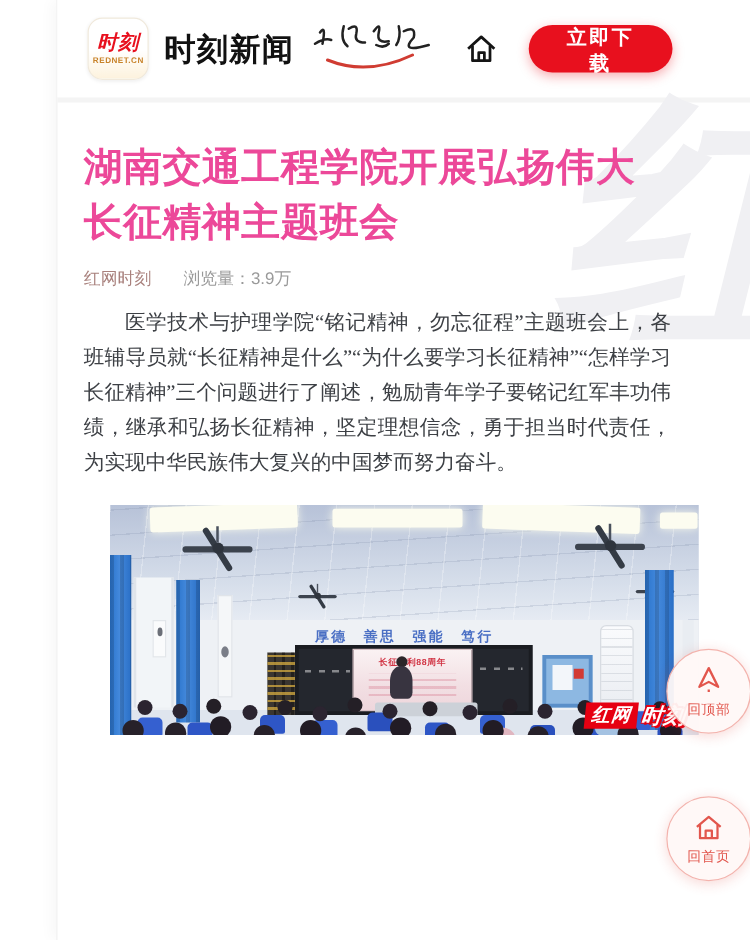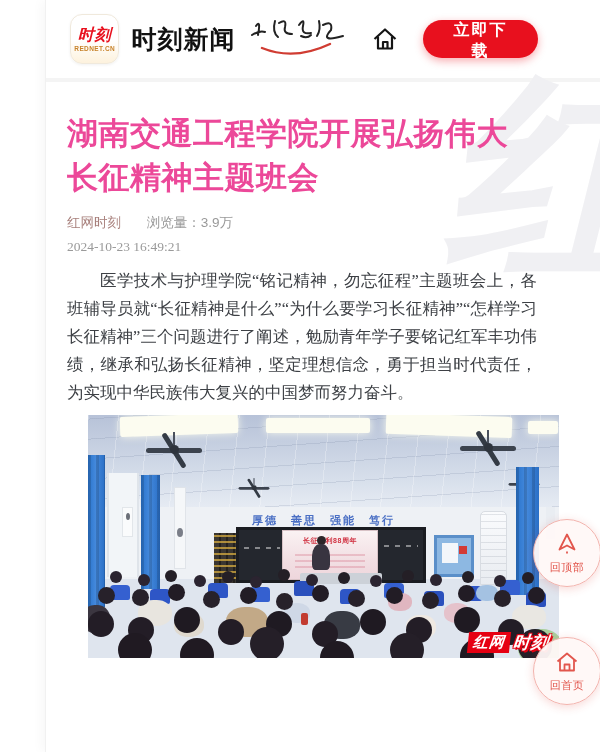--- a/index.html
+++ b/index.html
@@ -44,21 +44,21 @@
   .fs-mid { position:relative; color:#e8101e; font-weight:800; font-size:18px; line-height:1; }
   .fs-mid::after { content:""; position:absolute; left:1px; right:1px; bottom:-8px; height:3px; background:#f6bcbc; border-radius:2px; }
 
   .body-text { position:relative; z-index:1; }
   .body-text p { font-size:16.5px; line-height:28px; color:#3d4045; text-indent:2em; text-align:justify;
                  font-family:"Liberation Serif","DejaVu Serif",serif; }
   .body-text p.p1 { margin-top:24px; }
   .body-text p.p2 { margin-top:12px; }
 
   
-  .photo { position:relative; margin:8px 0 0 21px; width:471px; height:243px; overflow:hidden; background:#dfe5ee; }
+  .photo { position:relative; margin:20px 0 0 21px; width:471px; height:184px; overflow:hidden; background:#dfe5ee; }
   .ph-ceiling { position:absolute; left:0; top:0; width:471px; height:92px;
       background:linear-gradient(180deg,#b7c2d8,#d7dfeb 70%,#e6ebf3);
       }
   .ph-ceiling::before { content:""; position:absolute; inset:0;
       background:
         repeating-linear-gradient(96deg, rgba(255,255,255,.28) 0 1px, transparent 1px 30px),
         repeating-linear-gradient(-4deg, rgba(110,125,155,.18) 0 1px, transparent 1px 20px); }
   .lamp { position:absolute; background:#fcfcf0; border-radius:2px; box-shadow:0 0 8px rgba(255,255,240,.9); }
   .fan { position:absolute; width:56px; height:14px; }
   .fan i { position:absolute; display:block; }
@@ -162,21 +162,20 @@
   <div class="article">
     <div class="watermark">红</div>
     <h1 class="title">湖南交通工程学院开展弘扬伟大长征精神主题班会</h1>
 
     <div class="meta">
       <div class="meta-left">
         <div class="l1">
           <span class="meta-source">红网时刻</span>
           <span>浏览量：3.9万</span>
         </div>
-        <div class="meta-date">2024-10-23 16:49:21</div>
       </div>
     </div>
 
     <div class="body-text">
       <p class="p2">医学技术与护理学院“铭记精神，勿忘征程”主题班会上，各班辅导员就“长征精神是什么”“为什么要学习长征精神”“怎样学习长征精神”三个问题进行了阐述，勉励青年学子要铭记红军丰功伟绩，继承和弘扬长征精神，坚定理想信念，勇于担当时代责任，为实现中华民族伟大复兴的中国梦而努力奋斗。</p>
     </div>
 
     <div class="photo">
       <div class="ph-ceiling"></div>
       <div class="lamp" style="left:32px;top:0;width:118px;height:20px;transform:rotate(-2deg);"></div>

